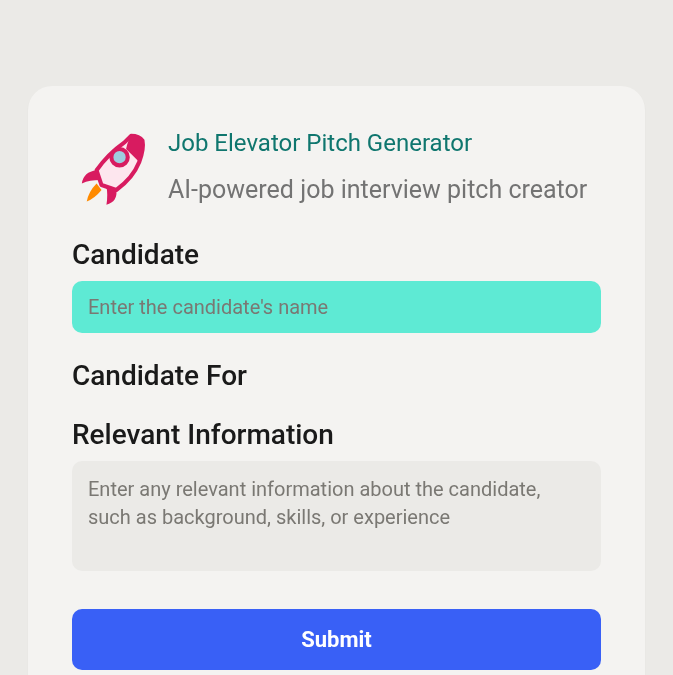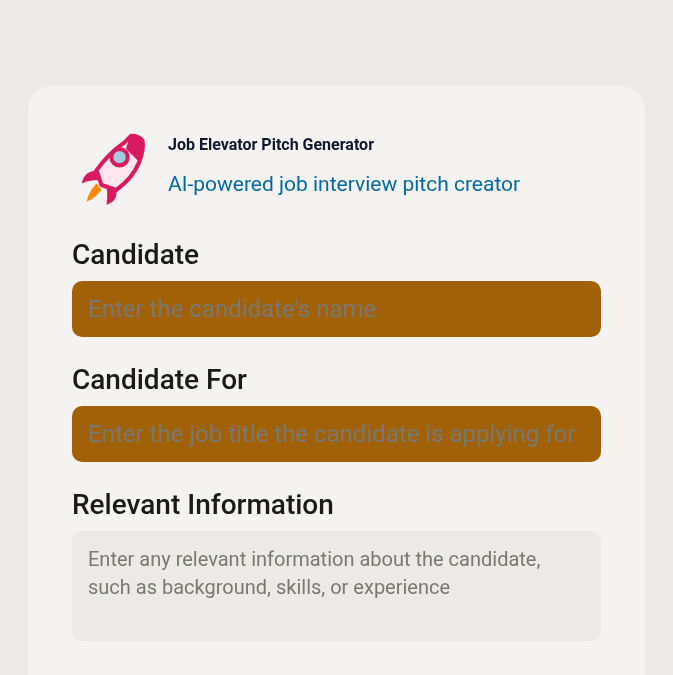--- a/index.html
+++ b/index.html
@@ -33,48 +33,48 @@
       height: 82px;
       flex-shrink: 0;
       display: flex;
       align-items: center;
       justify-content: center;
     }
     .title-block {
       flex: 1;
     }
     .title {
-      font-size: 16px;
-      font-weight: 700;
-      color: #0f172a;
+      font-size: 24px;
+      font-weight: 400;
+      color: #0f766e;
       line-height: 1.3;
     }
     .subtitle {
-      font-size: 21px;
-      color: #0369a1;
+      font-size: 25px;
+      color: #737373;
       line-height: 1.3;
       margin-top: 15px;
     }
     .field-group {
       margin-bottom: 26px;
     }
     .label {
       font-size: 28px;
       font-weight: 500;
       color: #1a1a1a;
       margin-bottom: 10px;
       display: block;
     }
     .input {
       width: 100%;
-      background: #a16207;
+      background: #5eead4;
       border: none;
       border-radius: 10px;
       padding: 14px 16px;
-      font-size: 24px;
+      font-size: 20px;
       color: #1a1a1a;
       font-family: inherit;
     }
     .input::placeholder {
       color: #7a7873;
     }
     .textarea {
       width: 100%;
       background: #ebeae7;
       border: none;
@@ -130,21 +130,20 @@
     </div>
   </div>
 
   <div class="field-group">
     <label class="label">Candidate</label>
     <input class="input" type="text" placeholder="Enter the candidate's name" style="">
   </div>
 
   <div class="field-group">
     <label class="label">Candidate For</label>
-    <input class="input" type="text" placeholder="Enter the job title the candidate is applying for" style="">
   </div>
 
   <div class="field-group">
     <label class="label">Relevant Information</label>
     <textarea class="textarea" placeholder="Enter any relevant information about the candidate, such as background, skills, or experience" style=""></textarea>
   </div>
 
   <button class="submit-btn">Submit</button>
 </div>
 

